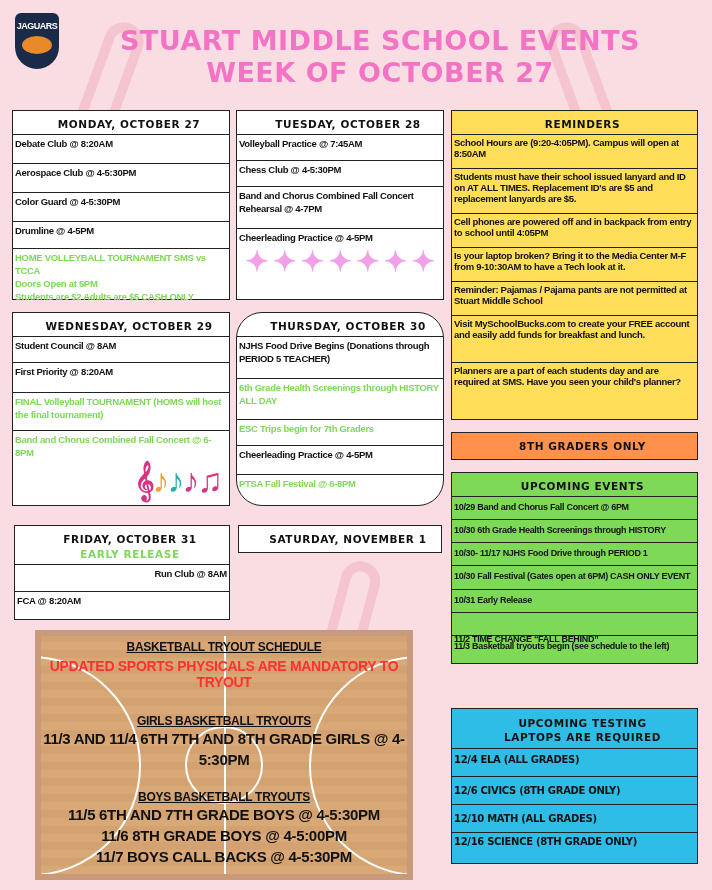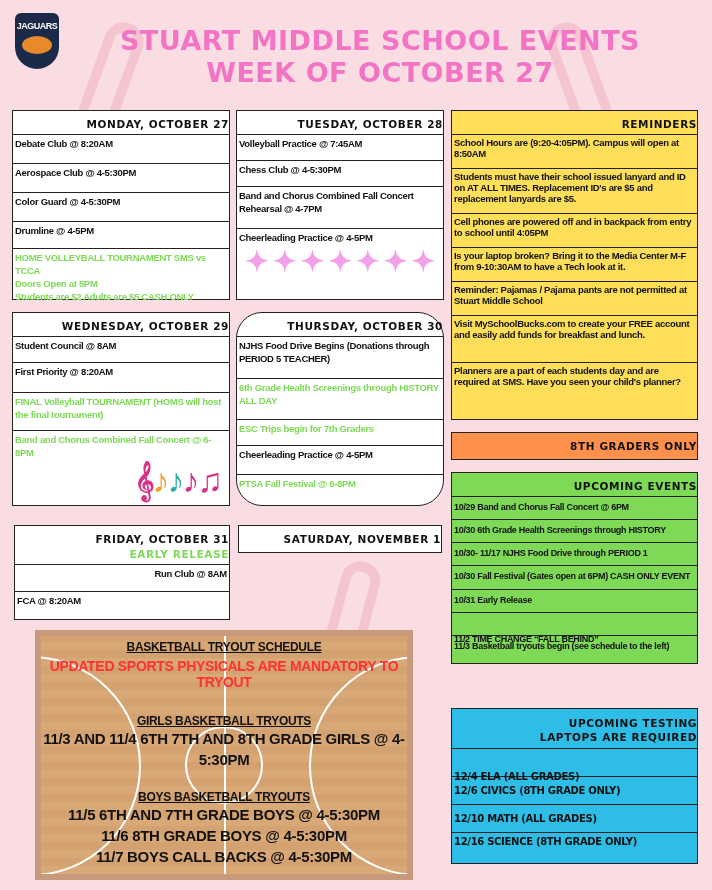--- a/index.html
+++ b/index.html
@@ -25,21 +25,21 @@
   .logo .lc { width: 30px; height: 18px; background: #e88a2a; border-radius: 50%; margin-top: 5px; }
   .title {
     position: absolute; left: 70px; top: 25px; width: 620px; text-align: center;
     color: #f373c4; font-weight: 900; font-size: 27px; line-height: 32px;
     font-family: "DejaVu Sans", sans-serif; letter-spacing: 0.5px;
   }
   .box {
     position: absolute; background: #fff; border: 1.5px solid #222;
   }
   .box .hd {
-    text-align: right; font-family: "DejaVu Sans", sans-serif; font-weight: 700;
+    text-align: center; font-family: "DejaVu Sans", sans-serif; font-weight: 700;
     font-size: 10.5px; letter-spacing: 0.6px; padding: 7px 0 4px 16px; color: #111;
   }
   .box .hd .sub { display: block; color: #7ed957; margin-top: 3px; }
   .row {
     border-top: 1.5px solid #222; font-family: "Liberation Sans", sans-serif;
     font-weight: 700; font-size: 9.5px; line-height: 13px; padding: 2px 2px; color: #111;
     letter-spacing: -0.3px;
   }
   .row.green { color: #7ed957; }
   .yellow { background: #ffde59; }
@@ -174,27 +174,27 @@
   <div class="arc" style="left:144px;top:90px;width:78px;height:78px;"></div>
   <div class="arc" style="left:-120px;top:20px;width:220px;height:220px;"></div>
   <div class="arc" style="left:268px;top:20px;width:220px;height:220px;"></div>
   <div class="content">
     <div class="h" style="margin-top:4px;">BASKETBALL TRYOUT SCHEDULE</div>
     <div class="red" style="margin-top:4px;">UPDATED SPORTS PHYSICALS ARE MANDATORY TO TRYOUT</div>
     <div class="h" style="margin-top:24px;">GIRLS BASKETBALL TRYOUTS</div>
     <div class="big">11/3 AND 11/4 6TH 7TH AND 8TH GRADE GIRLS @ 4-5:30PM</div>
     <div class="h" style="margin-top:20px;">BOYS BASKETBALL TRYOUTS</div>
     <div class="big">11/5 6TH AND 7TH GRADE BOYS @ 4-5:30PM</div>
-    <div class="big">11/6 8TH GRADE BOYS @ 4-5:30PM</div>
+    <div class="big">11/6 8TH GRADE BOYS @ 4-5:00PM</div>
     <div class="big">11/7 BOYS CALL BACKS @ 4-5:30PM</div>
   </div>
 </div>
 
 <div class="box cyan" style="left:451px;top:708px;width:247px;height:156px;">
   <div class="hd" style="line-height:14px;">
     <div>UPCOMING TESTING</div>
     <div>LAPTOPS ARE REQUIRED</div>
   </div>
-  <div class="row" style="height:28px;padding-top:21px;font-family:'DejaVu Sans',sans-serif;font-size:10px;">12/4 ELA (ALL GRADES)</div>
+  <div class="row" style="height:28px;padding-top:4px;font-family:'DejaVu Sans',sans-serif;font-size:10px;">12/4 ELA (ALL GRADES)</div>
   <div class="row" style="height:28px;padding-top:7px;font-family:'DejaVu Sans',sans-serif;font-size:10px;">12/6 CIVICS (8TH GRADE ONLY)</div>
   <div class="row" style="height:28px;padding-top:7px;font-family:'DejaVu Sans',sans-serif;font-size:10px;">12/10 MATH (ALL GRADES)</div>
   <div class="row" style="height:28px;font-family:'DejaVu Sans',sans-serif;font-size:10px;">12/16 SCIENCE (8TH GRADE ONLY)</div>
 </div>
 
 </body></html>

